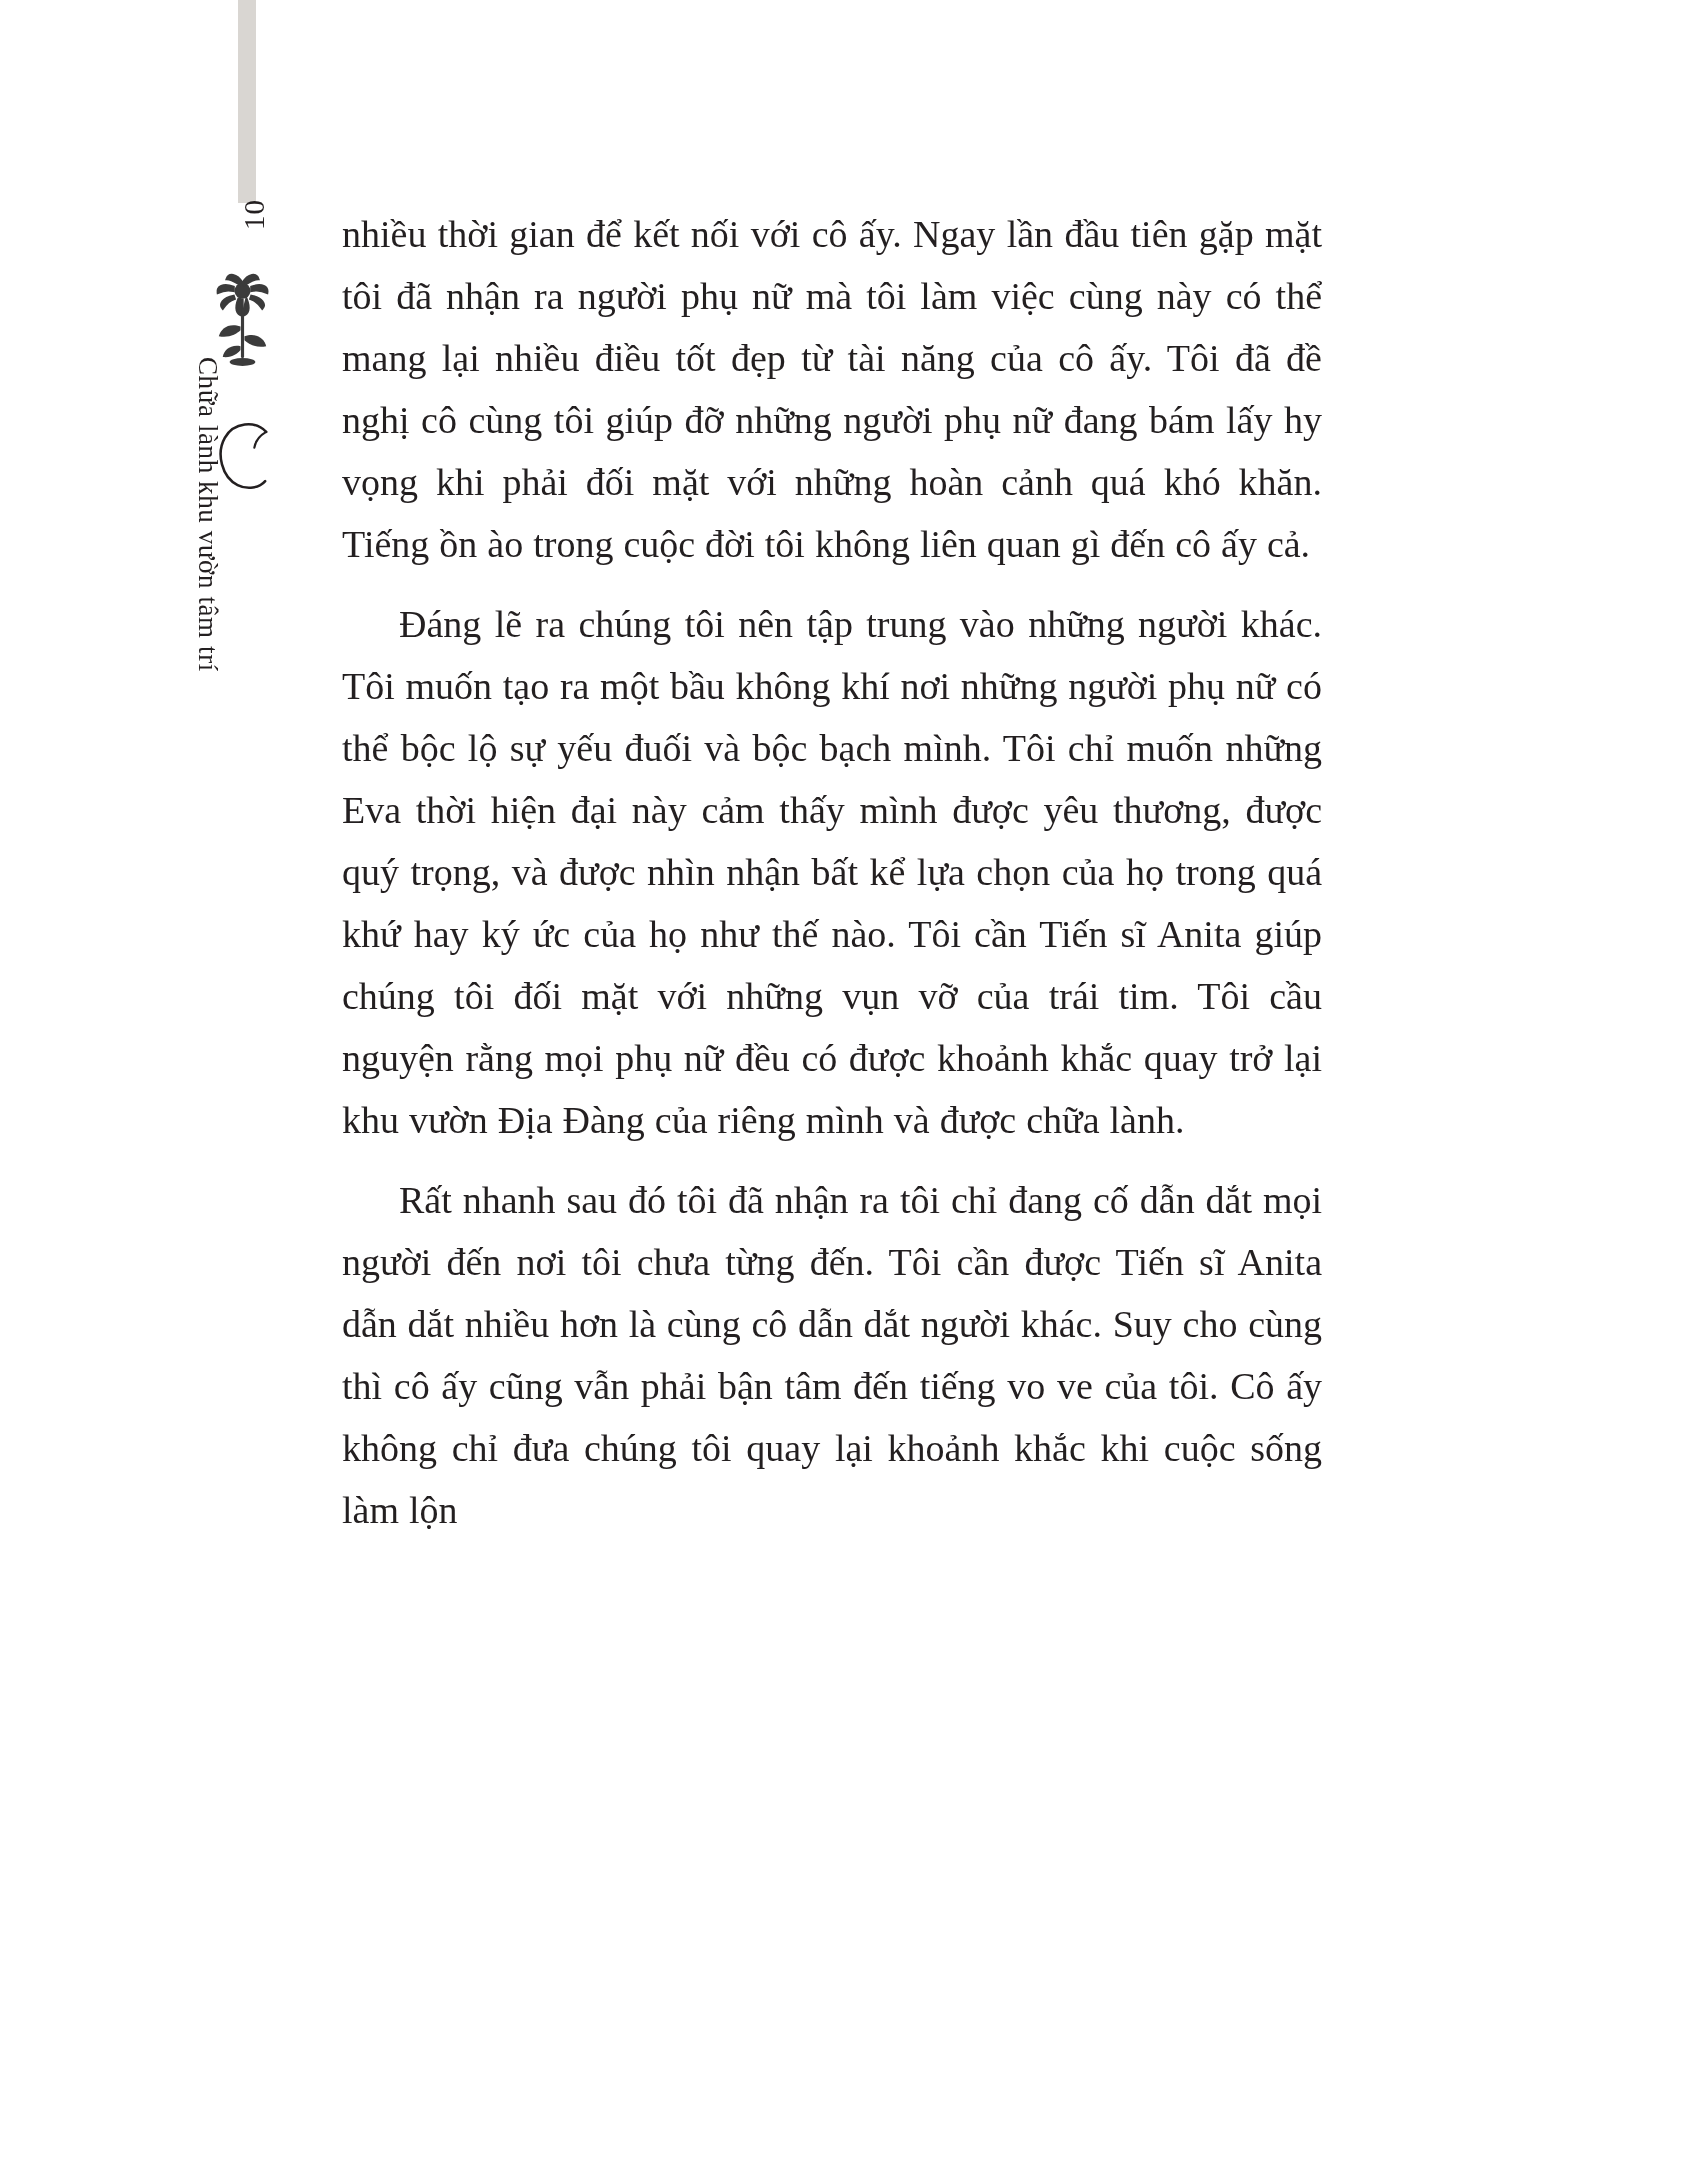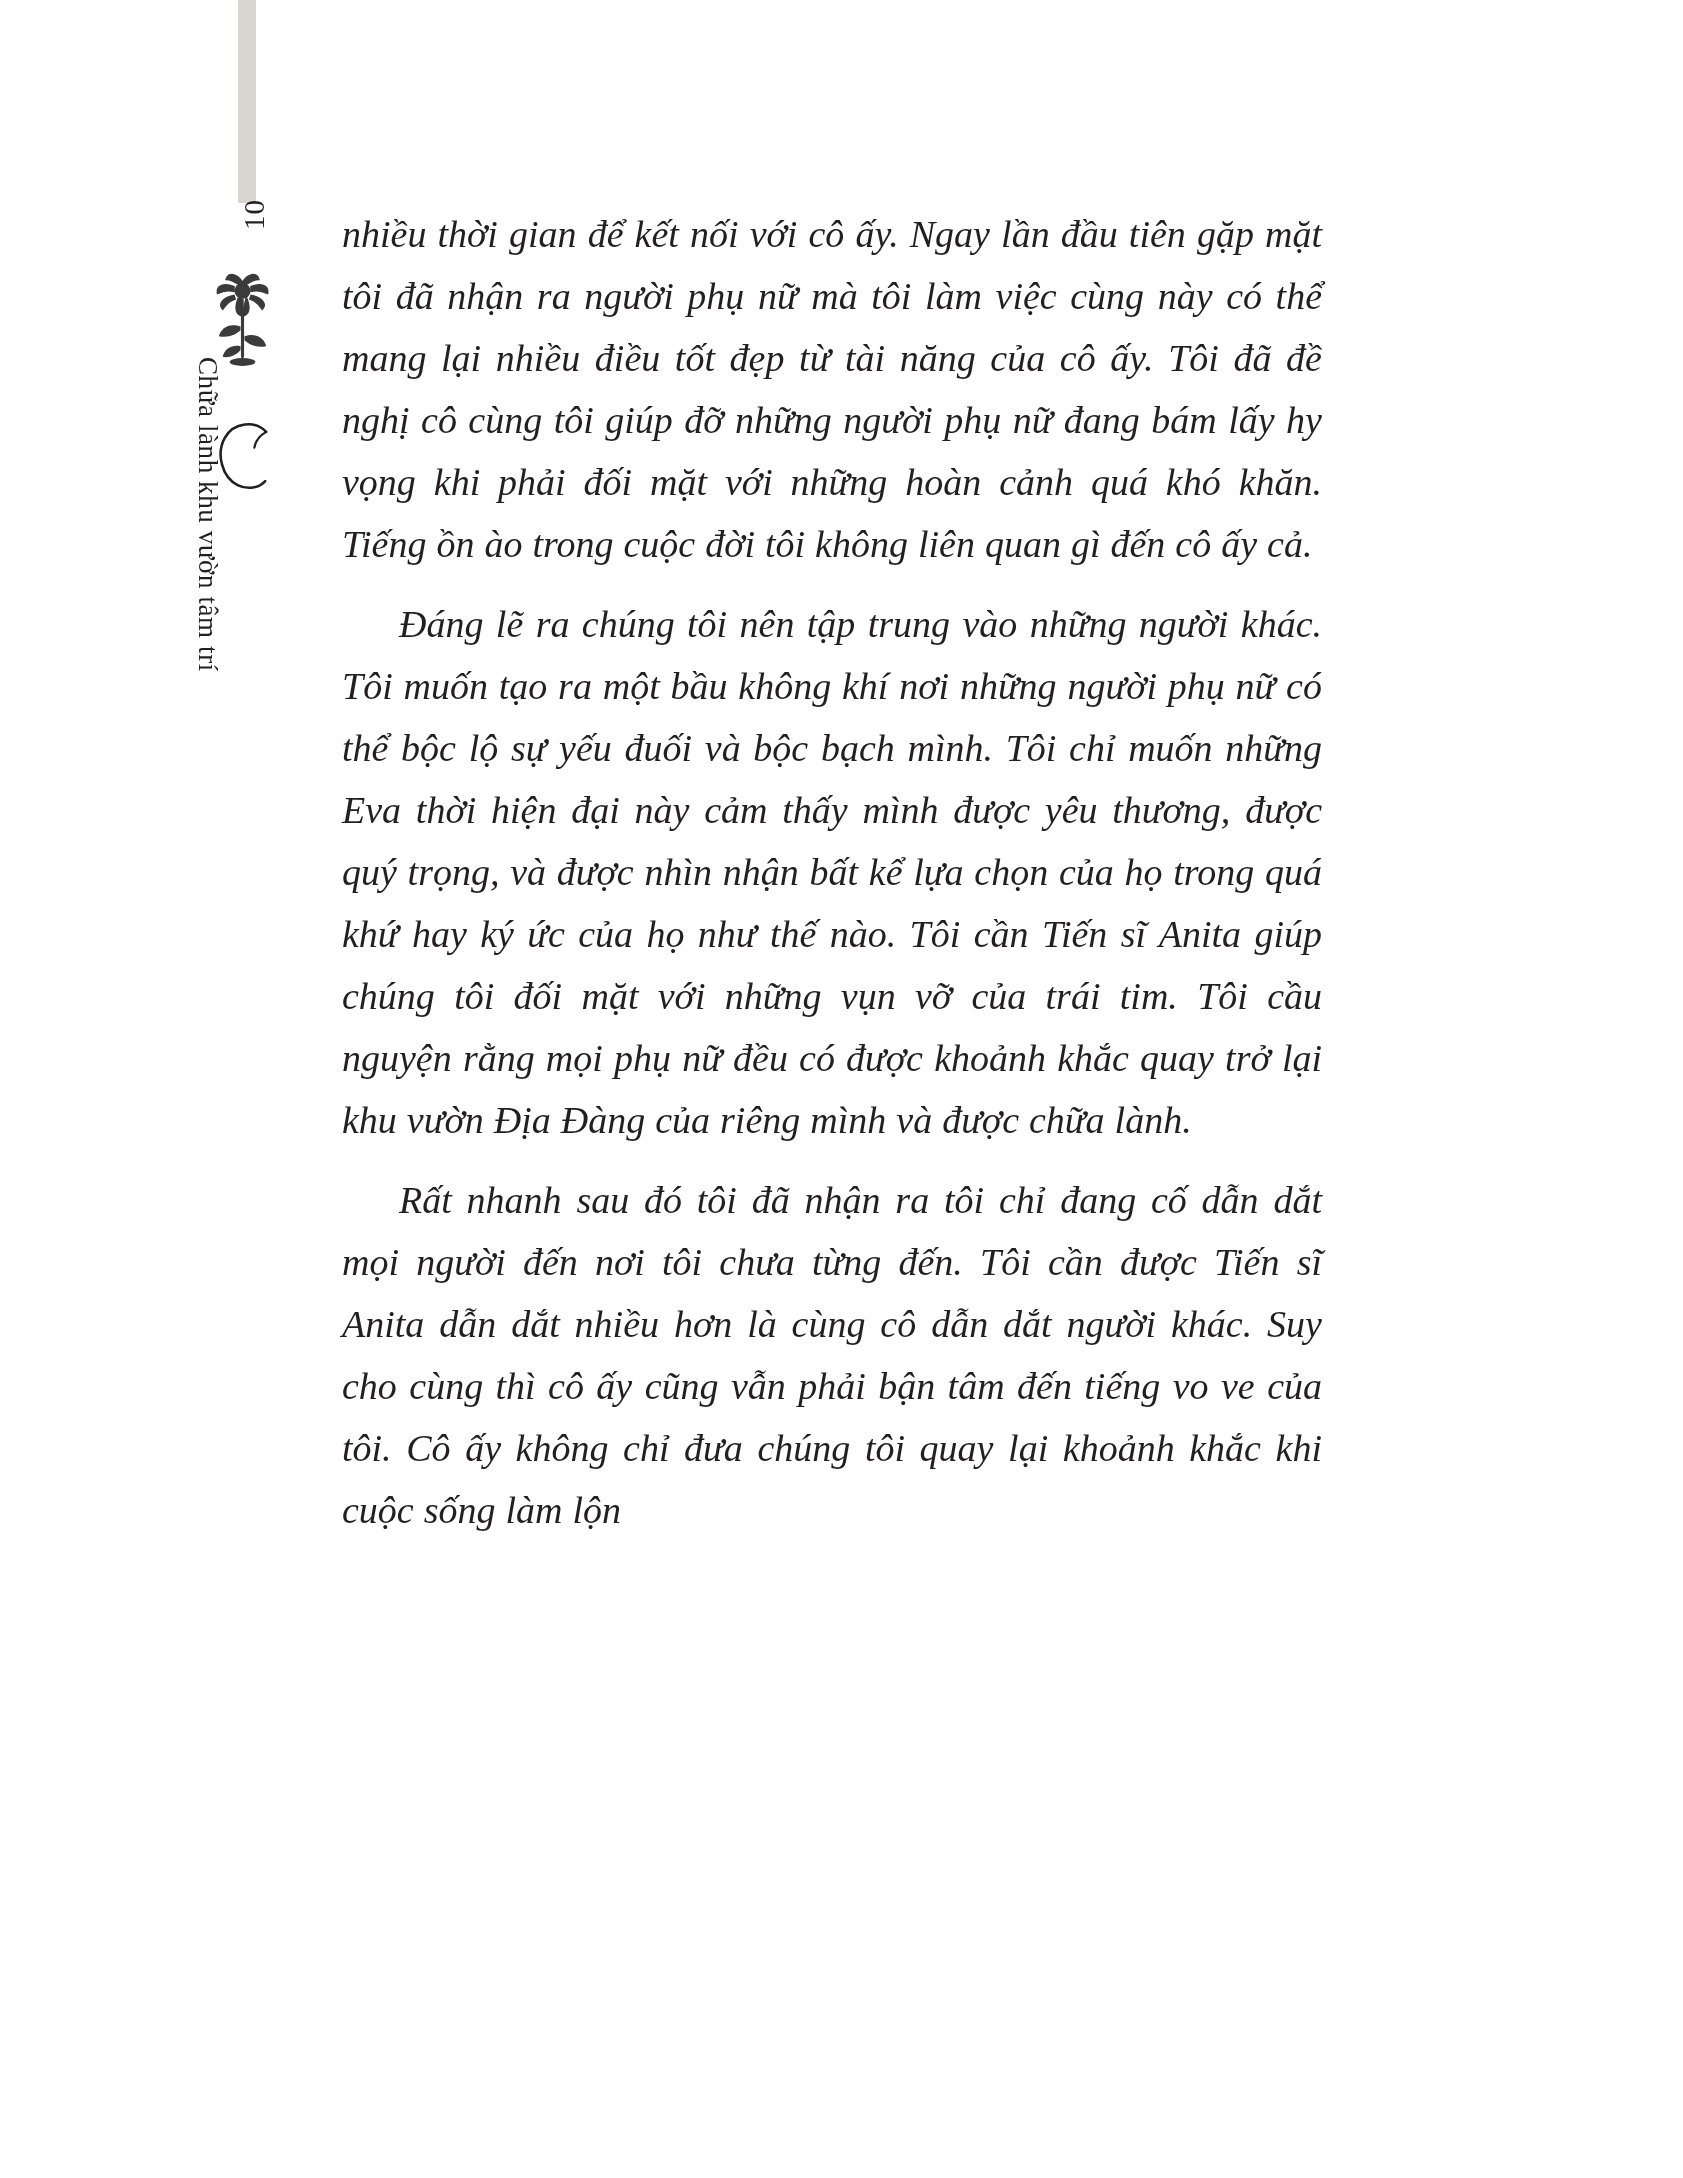--- a/index.html
+++ b/index.html
@@ -82,21 +82,20 @@
     width: 65px;
     height: 79px;
   }
 
   
   .textblock {
     position: absolute;
     left: 342px;
     top: 203px;
     width: 980px;
-    font-style: italic;
   }
 
   p.body {
     margin: 0 0 6px 0;
     font-size: 38px;
     line-height: 62px;
     text-align: justify;
     text-justify: inter-word;
     word-spacing: 0.5px;
     hyphens: none;

